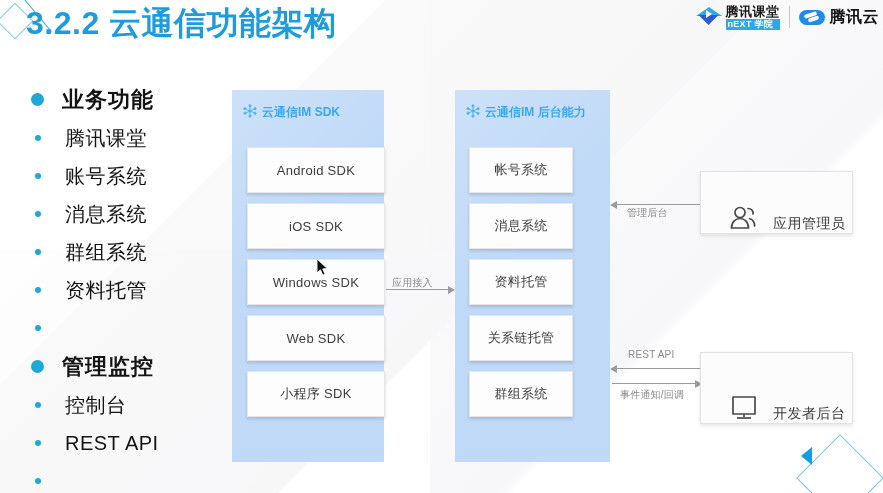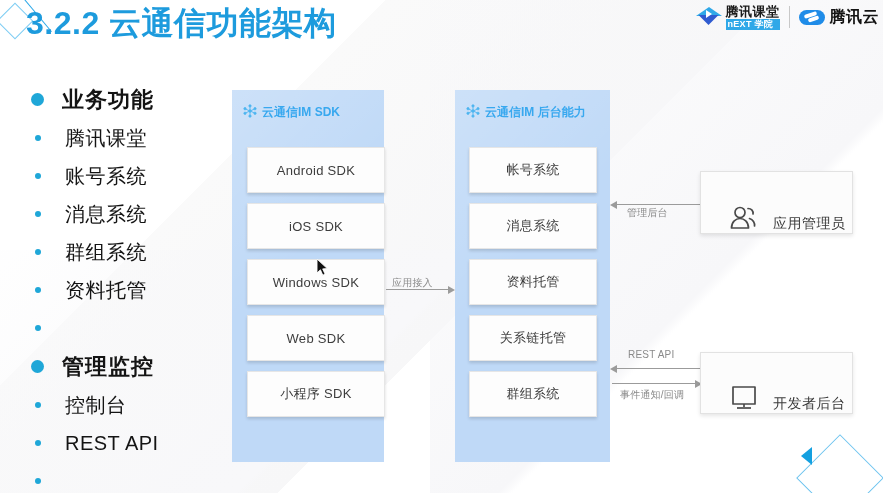--- a/index.html
+++ b/index.html
@@ -220,21 +220,21 @@
     width: 14px; height: 14px;
     margin-right: 5px;
     flex: 0 0 auto;
   }
 
   .cardlist {
     position: absolute;
     left: 15px; top: 57px;
     width: 138px;
   }
-  #panel-back .cardlist { left: 14px; width: 128px; }
+  #panel-back .cardlist { left: 14px; width: 104px; }
   .card {
     height: 46px;
     background: #fdfdfd;
     border: 1px solid #e6e6e6;
     box-shadow: 0 2px 3px rgba(0,0,0,0.14);
     display: flex;
     align-items: center;
     justify-content: center;
     font-size: 13px;
     color: #3d3d3d;
@@ -279,21 +279,21 @@
     width: 34px; height: 30px;
     margin-left: 26px; margin-right: 12px;
     flex: 0 0 auto;
   }
   .actor-label {
     font-size: 14px;
     color: #3a3a3a;
     letter-spacing: 0.5px;
   }
   #box-admin { left: 700px; top: 171px; width: 153px; height: 63px; }
-  #box-dev   { left: 700px; top: 352px; width: 153px; height: 62px; }
+  #box-dev   { left: 700px; top: 352px; width: 153px; height: 72px; }
 
   
   #mouse-cursor {
     position: absolute;
     left: 317px; top: 259px;
     width: 12px; height: 18px;
     pointer-events: none;
     z-index: 40;
   }
 </style>

